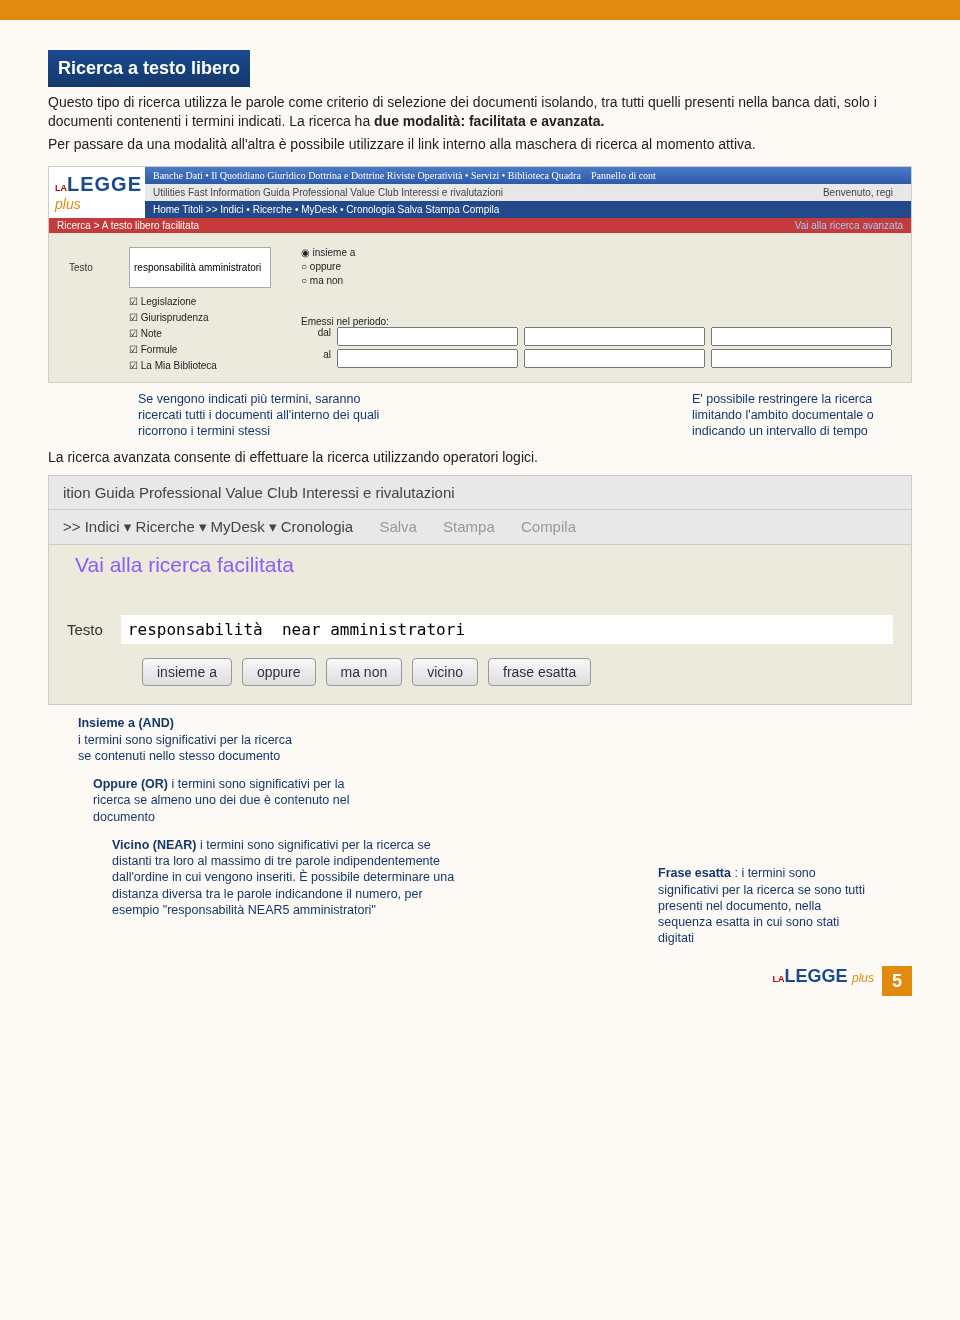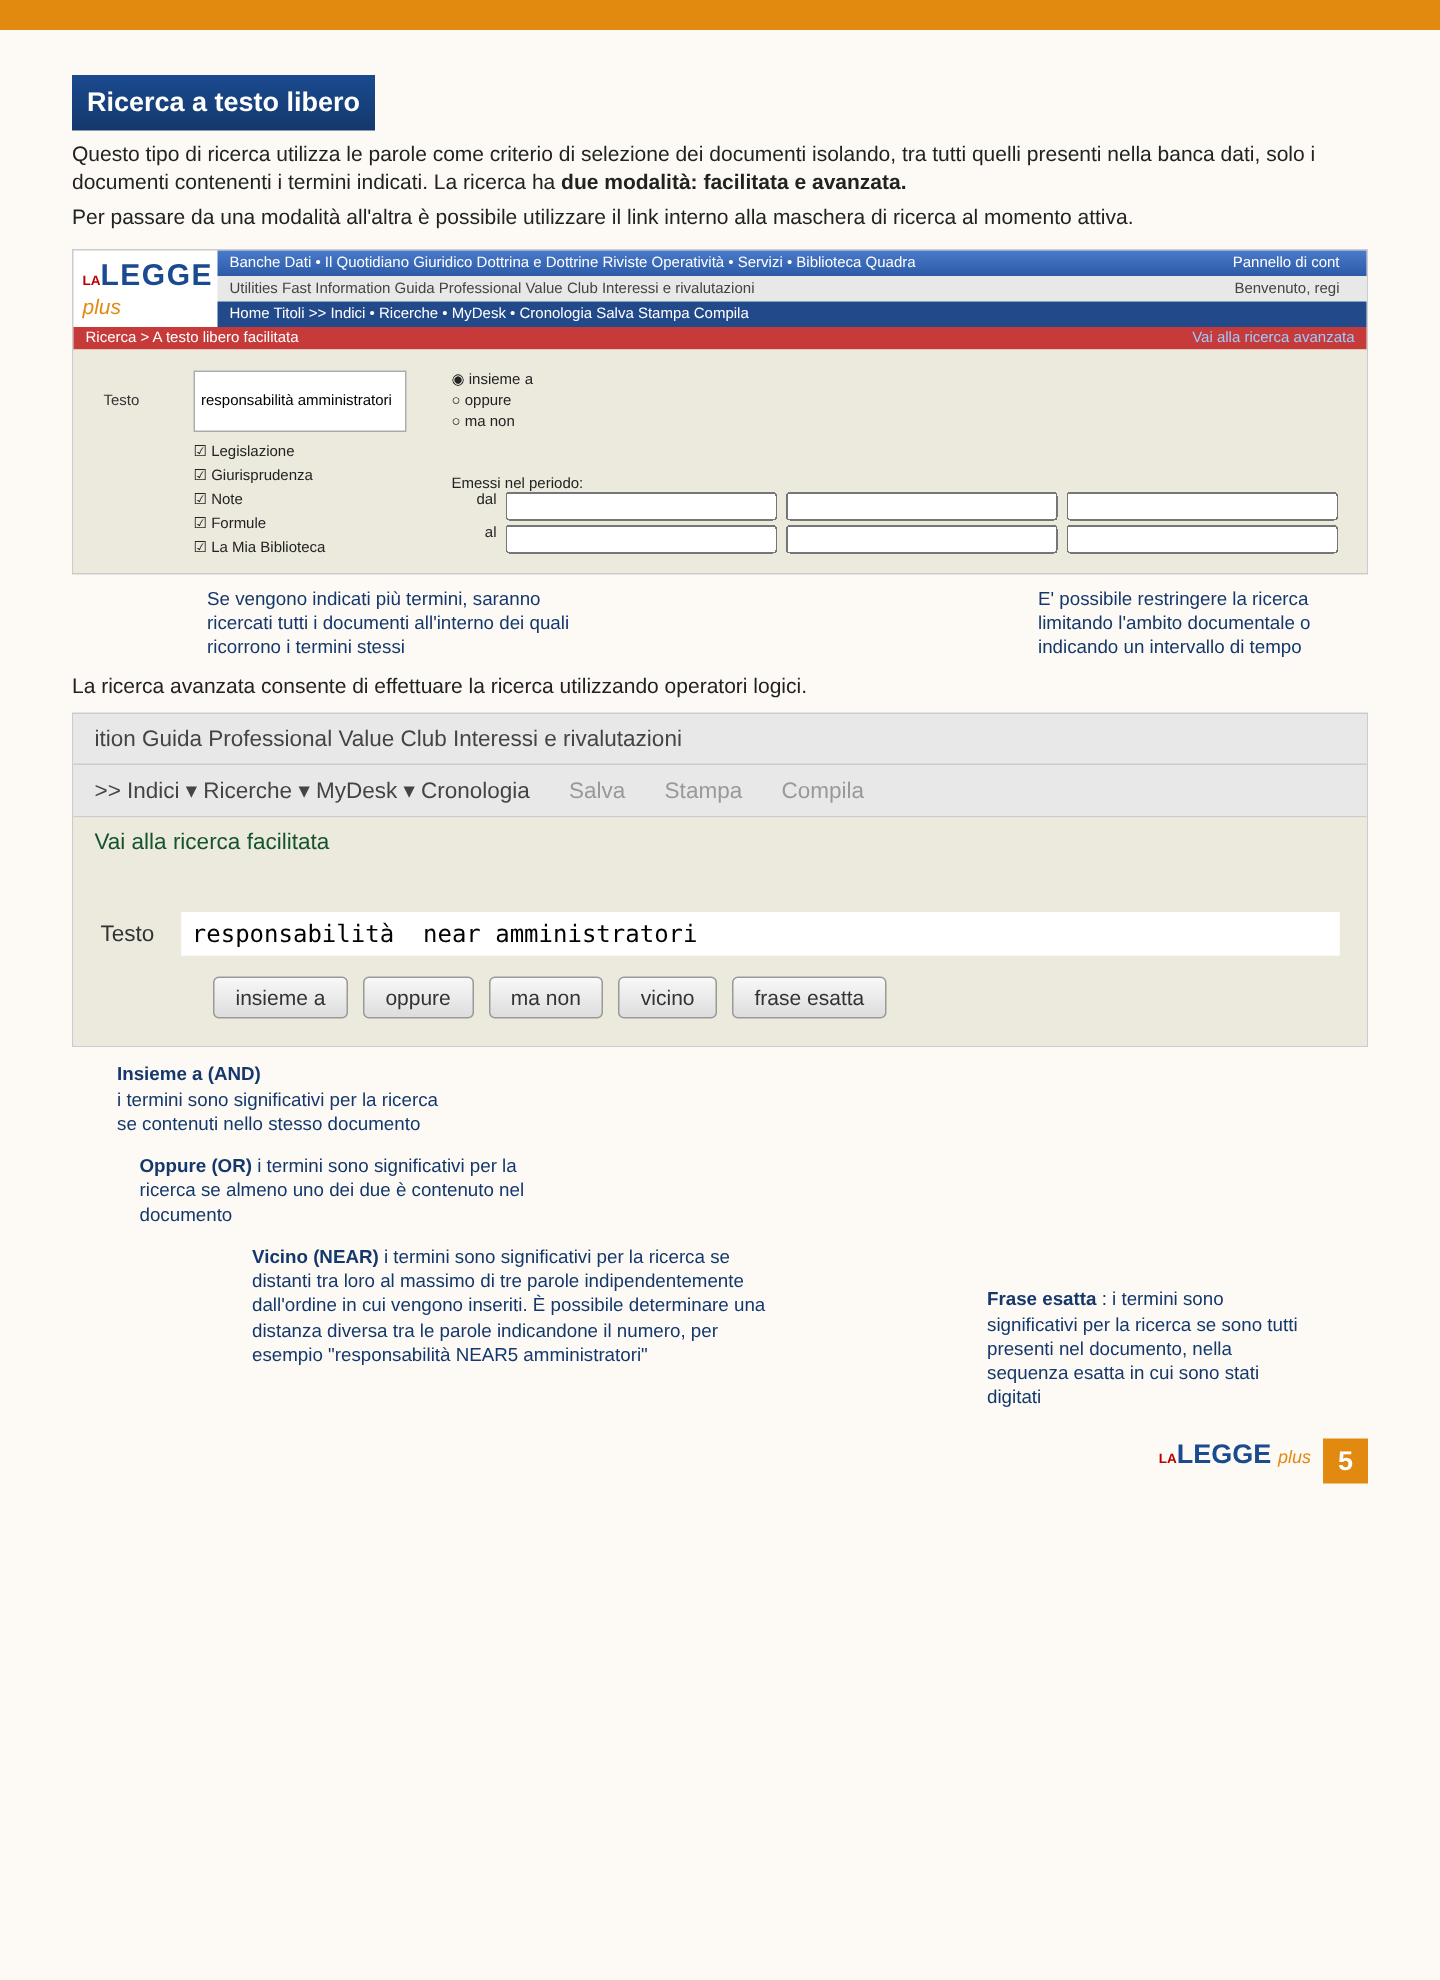--- a/index.html
+++ b/index.html
@@ -11,21 +11,21 @@
   .bold { font-weight: bold; }
   
   .shot1 { border:1px solid #ccc; margin:12px 0 8px 0; background:#fff; }
   .shot1 .top { display:flex; }
   .shot1 .logo { width:96px; padding:6px; font-size:10px; }
   .shot1 .logo .la { color:#b00; font-weight:bold; font-size:9px; }
   .shot1 .logo .legge { color:#1a4a8f; font-weight:bold; font-size:20px; letter-spacing:1px; }
   .shot1 .logo .plus { color:#e28a0f; font-style:italic; font-size:14px; }
   .shot1 .menubars { flex:1; }
   .shot1 .bar { font-size:10px; padding:3px 8px; }
-  .shot1 .bar.blue { background:linear-gradient(#4a7bc8,#2c5aa8); color:#fff; display:flex; justify-content:space-between;}
+  .shot1 .bar.blue { background:linear-gradient(#4a7bc8,#2c5aa8); color:#fff; display:flex; font-family:Liberation Serif, serif;}
   .shot1 .bar.gray { background:#e8e8e8; color:#444; display:flex; justify-content:space-between; }
   .shot1 .bar.darkblue { background:#224a8a; color:#fff; }
   .shot1 .bar span { margin-right:10px; }
   .shot1 .crumb { background:#c73a3a; color:#fff; font-size:10px; padding:2px 8px; display:flex; }
   .shot1 .crumb .link { margin-left:auto; color:#9cf; }
   .shot1 .form { background:#eceadd; padding:14px 20px 8px 20px; display:flex; gap:30px; }
   .shot1 .form .left { flex:1; }
   .shot1 .form .right { flex:1; font-size:10px; }
   .shot1 .row { display:flex; align-items:center; margin-bottom:6px; font-size:10px; }
   .shot1 .row label { width:60px; color:#333; }
@@ -40,35 +40,35 @@
   .callout.c1 { margin-left:90px; width:260px; }
   .callout.c2 { margin-left:auto; width:220px; }
   p.subhead { font-size:14px; margin-bottom:10px; }
   
   .shot2 { border:1px solid #ccc; background:#fff; margin-bottom:10px; }
   .shot2 .bar { font-size:15px; padding:8px 14px; color:#444; }
   .shot2 .bar.gray1 { background:#e8e8e8; border-bottom:1px solid #ccc; }
   .shot2 .bar.gray2 { background:#e8e8e8; border-bottom:1px solid #ccc; }
   .shot2 .bar span { margin-right:22px; }
   .shot2 .bar .dim { color:#999; }
-  .shot2 .link2 { color:#14532d; font-size:15px; padding:8px 14px; background:#eceadd; }
+  .shot2 .link2 { color:#8b5cf6; font-size:21px; padding:8px 26px; background:#eceadd; }
   .shot2 .form2 { background:#eceadd; padding:30px 18px 18px 18px; }
   .shot2 .form2 .r1 { display:flex; align-items:center; gap:18px; margin-bottom:14px; }
   .shot2 .form2 .r1 label { font-size:15px; color:#333; }
   .shot2 .form2 .r1 input { flex:1; font-family:monospace; font-size:16px; padding:4px 6px; border:1px solid #fff; background:#fff; }
   .shot2 .form2 .btns { display:flex; gap:10px; margin-left:75px; }
   .shot2 .form2 .btns button { font-size:14px; padding:5px 14px; background:linear-gradient(#f8f8f8,#ddd); border:1px solid #999; border-radius:4px; color:#333; cursor:pointer;}
   .ops { position:relative; margin-top:8px; }
   .op { font-size:12.5px; line-height:1.3; margin-bottom:12px; }
   .op .h { color:#14386c; font-weight:bold; }
   .op .t { color:#14386c; }
   .op.o1 { margin-left:30px; width:220px; }
   .op.o2 { margin-left:45px; width:280px; }
   .op.o3 { margin-left:90px; width:300px; }
-  .op.o4 { margin-left:120px; width:360px; }
+  .op.o4 { margin-left:64px; width:360px; }
   .op.o5 { position:absolute; right:44px; top:150px; width:210px; }
   .footer { display:flex; justify-content:flex-end; align-items:flex-start; gap:8px; padding:6px 48px 12px 0; }
   .footer .flogo .la { color:#b00; font-weight:bold; font-size:9px; }
   .footer .flogo .legge { color:#1a4a8f; font-weight:bold; font-size:18px; }
   .footer .flogo .plus { color:#e28a0f; font-style:italic; font-size:12px; }
   .footer .pn { background:#e28a0f; color:#fff; width:30px; height:30px; display:flex; align-items:center; justify-content:center; font-size:18px; font-weight:bold; }
 </style>
 </head>
 <body>
 

